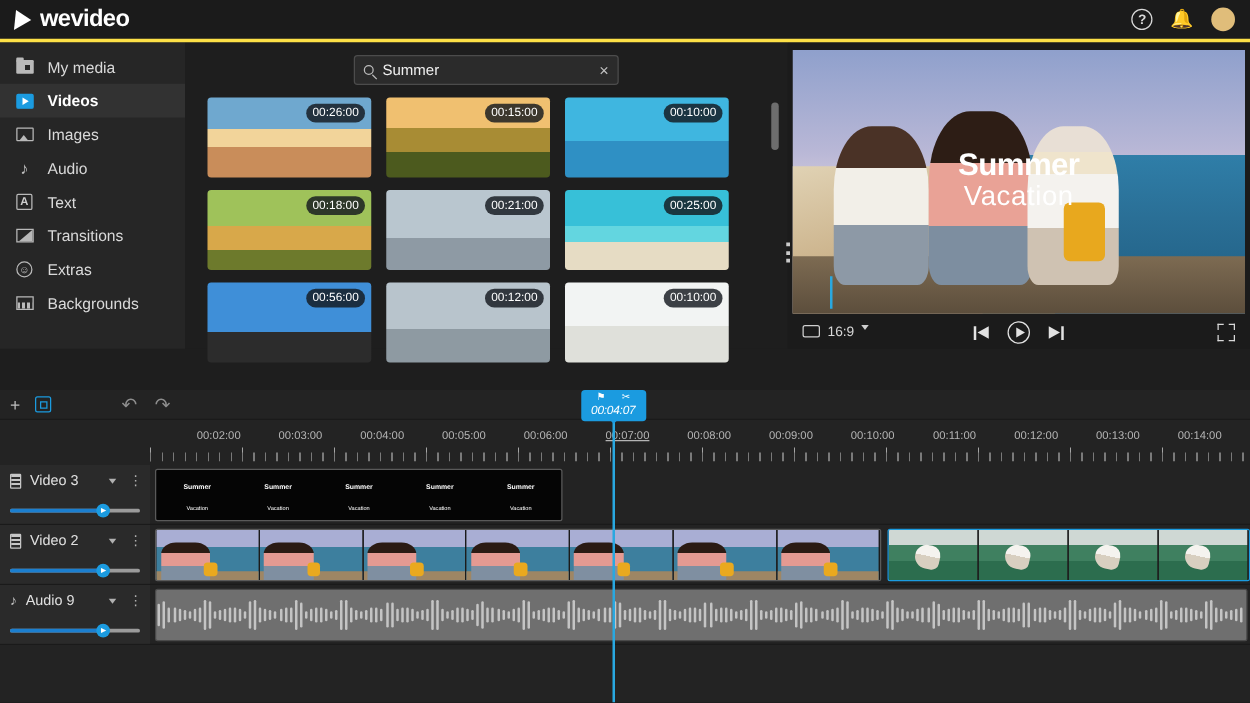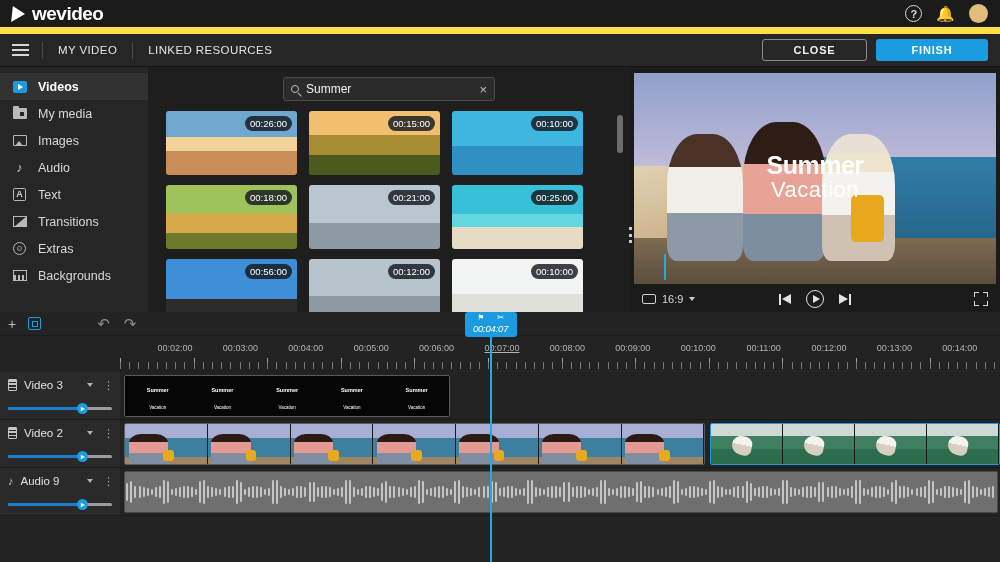--- a/index.html
+++ b/index.html
@@ -9,21 +9,21 @@
     font-family: "Liberation Sans", sans-serif;
     color: #e8e8e8;
     overflow: hidden;
   }
   .app { position: relative; width: 1000px; height: 562px; }
 
   
   .logobar {
     height: 34px; background: #1b1b1b;
     display: flex; align-items: center; padding: 0 12px;
-    border-bottom: 7px solid #fde047;
+    border-bottom: 3px solid #fde047;
     justify-content: center;
   }
   .logo { display: flex; align-items: center; gap: 7px; }
   .logo-tri {
     width: 0; height: 0;
     border-left: 13px solid #fff;
     border-top: 8px solid transparent;
     border-bottom: 8px solid transparent;
     transform: skewX(-6deg);
   }
@@ -186,21 +186,21 @@
     position: absolute; left: 50%; top: 38%; transform: translateX(-50%);
     text-align: center; color: #fff; white-space: nowrap;
   }
   .pv-title .l1 { font-size: 25px; font-weight: bold; letter-spacing: -0.5px; line-height: 1; }
   .pv-title .l2 { font-size: 22px; font-weight: 300; letter-spacing: 0.5px; line-height: 1.1; }
   .pv-mark { position: absolute; left: 30px; bottom: 4px; width: 2px; height: 26px; background: #29a8e0; }
   .pv-bar {
     position: absolute; left: 0; right: 0; bottom: 0; height: 26px;
     display: flex; align-items: center; padding: 0 12px; color: #d8d8d8; font-size: 11px;
   }
-  .ratio { display: flex; align-items: center; gap: 6px; }
+  .ratio { display: flex; align-items: flex-start; gap: 6px; }
   .ratio-box { width: 14px; height: 10px; border: 1.5px solid #d0d0d0; border-radius: 2px; }
   .caret { border-left: 3.5px solid transparent; border-right: 3.5px solid transparent; border-top: 4px solid #cfcfcf; }
   .pv-center { position: absolute; left: 50%; transform: translateX(-50%); display: flex; align-items: center; gap: 14px; }
   .skip { position: relative; width: 13px; height: 13px; }
   .skip i { position: absolute; top: 1px; width: 2px; height: 11px; background: #e2e2e2; }
   .skip.prev i { left: 0; }
   .skip.next i { right: 0; }
   .skip.prev::after {
     content: ''; position: absolute; left: 3px; top: 1px;
     border-right: 9px solid #e2e2e2; border-top: 5.5px solid transparent; border-bottom: 5.5px solid transparent;
@@ -311,50 +311,35 @@
       <span class="logo-tri"></span>
       <span class="logo-text">wevideo</span>
     </div>
     <div class="logobar-right">
       <span class="ic-help">?</span>
       <span class="ic-bell">🔔</span>
       <span class="avatar"></span>
     </div>
   </div>
 
-  <div class="menubar">
-    <span class="hamburger">
-        <i></i>
-        <i></i>
-        <i></i>
-      </span>
-    <span class="msep"></span>
-    <span class="mitem">MY VIDEO</span>
-    <span class="msep"></span>
-    <span class="mitem">LINKED RESOURCES</span>
-    <div class="hdr-btns">
-      <span class="btn-close">CLOSE</span>
-      <span class="btn-finish">FINISH</span>
-    </div>
-  </div>
 
   <div class="middle">
 
     <div class="sidebar">
+      <div class="side-item">
+        <span class="side-ic">
+            <span class="ic-folder"></span>
+          </span>
+        <span>My media</span>
+      </div>
       <div class="side-item active">
         <span class="side-ic">
             <span class="sq fill-blue"></span>
           </span>
         <span>Videos</span>
-      </div>
-      <div class="side-item">
-        <span class="side-ic">
-            <span class="ic-folder"></span>
-          </span>
-        <span>My media</span>
       </div>
       <div class="side-item">
         <span class="side-ic">
             <span class="ic-img"></span>
           </span>
         <span>Images</span>
       </div>
       <div class="side-item">
         <span class="side-ic">
             <span class="ic-note">♪</span>

